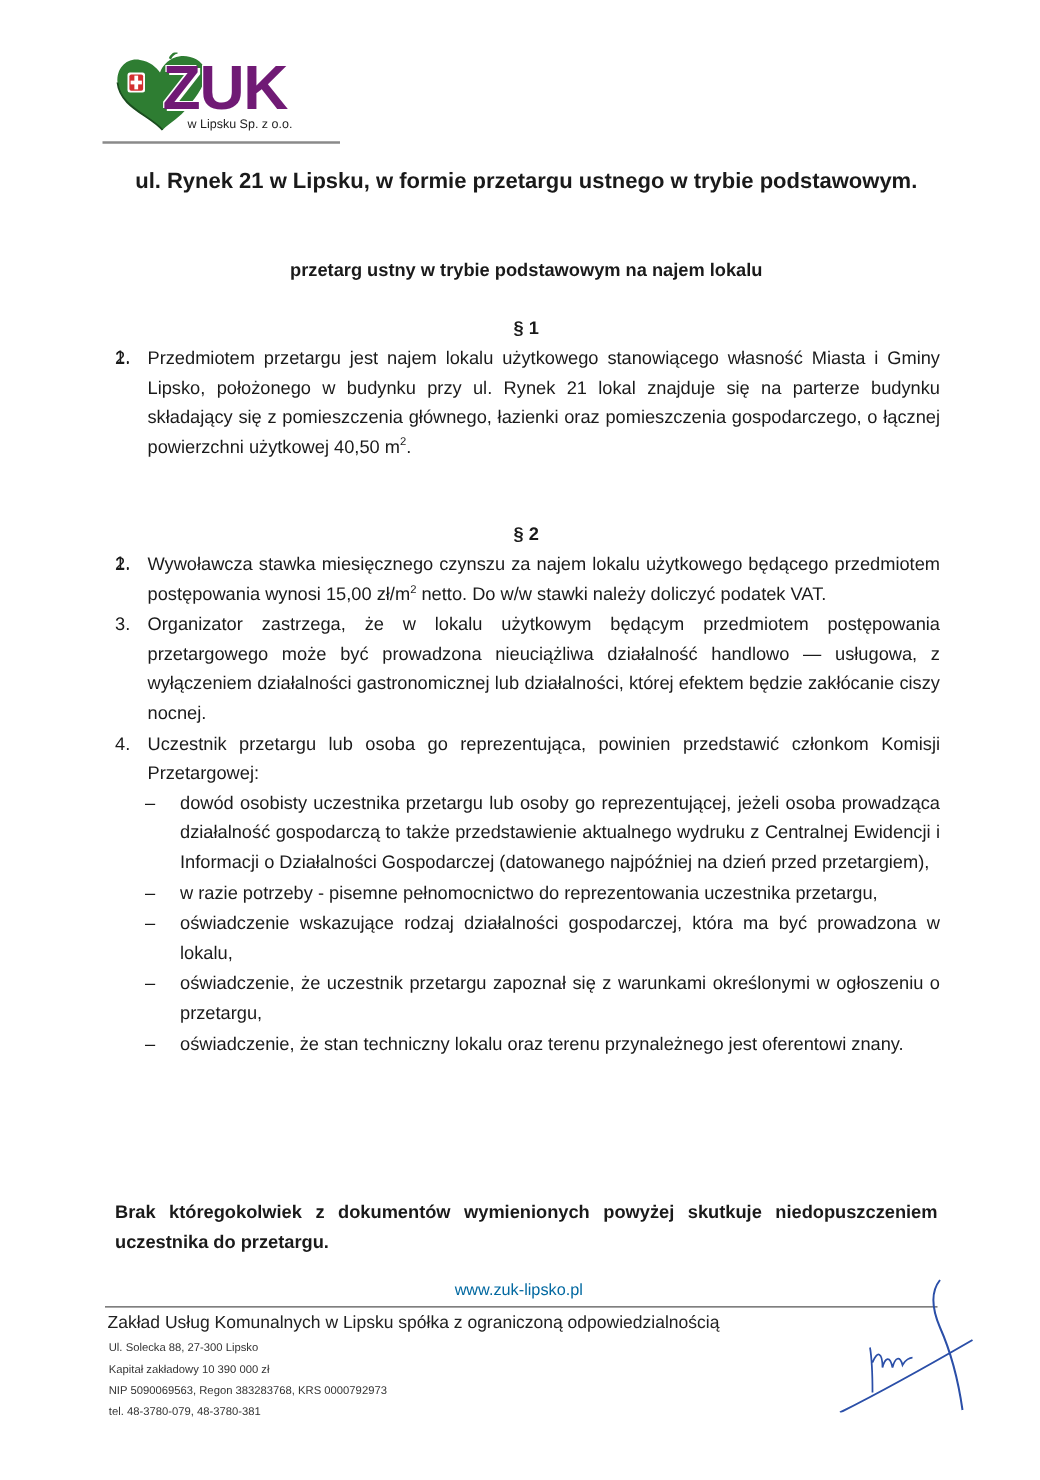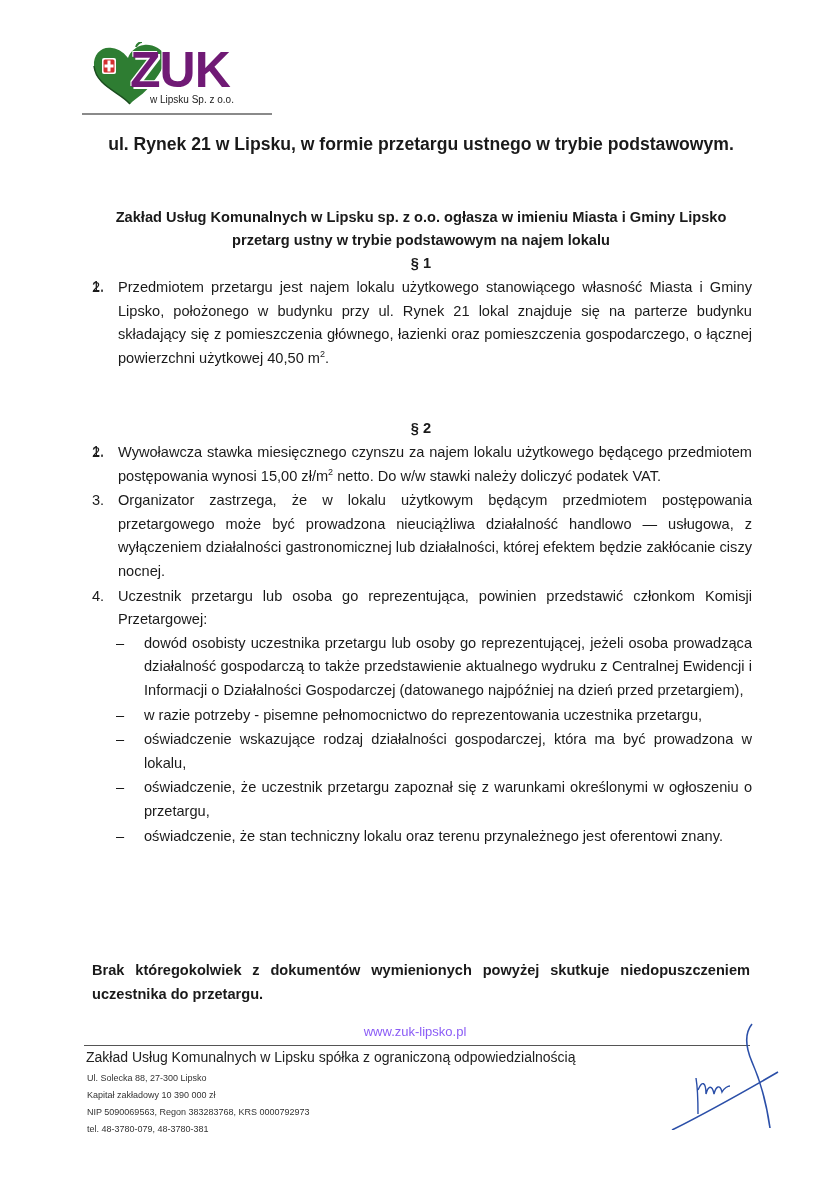--- a/index.html
+++ b/index.html
@@ -26,21 +26,21 @@
   sup { font-size: 9px; line-height: 0; vertical-align: 6px; }
 
   ul.dash { list-style: none; margin: 0; padding: 0; }
   ul.dash li { position: relative; padding-left: 52px; text-align: justify; margin-left: 0; }
   ul.dash li .d { position: absolute; left: 24px; top: 0; }
 
   .final { position: absolute; left: 92px; width: 658px; top: 959px; font-size: 14.6px; font-weight: bold;
            line-height: 23.6px; text-align: justify; }
 
   .www { position: absolute; left: 0; width: 784px; top: 1024px; text-align: center;
-         font-size: 13px; color: #8b5cf6; padding-left: 46px; box-sizing: border-box; }
+         font-size: 13px; color: #0369a1; padding-left: 46px; box-sizing: border-box; }
   .foot-rule { position: absolute; left: 84px; top: 1045px; width: 666px; height: 1px; background: #555; }
   .foot-name { position: absolute; left: 86px; top: 1049px; font-size: 14px; color: #222; }
   .foot-lines { position: absolute; left: 87px; top: 1070px; font-size: 9px; color: #333; line-height: 17px; }
   .signature { position: absolute; left: 660px; top: 1020px; width: 150px; height: 110px; }
 </style>
 </head>
 <body>
 
 <div class="logo">
   <svg width="80" height="66" viewBox="0 0 80 66" style="position:absolute;left:0;top:0;">
@@ -57,21 +57,20 @@
   <div class="logo-text">ZUK</div>
   <div class="logo-sub">w Lipsku Sp. z o.o.</div>
 </div>
 <div class="logo-rule"></div>
 
 <div class="title">
   <div>ul. Rynek 21 w Lipsku, w formie przetargu ustnego w trybie podstawowym.</div>
 </div>
 
 <div class="intro">
-  <div>Zakład Usług Komunalnych w Lipsku sp. z o.o. ogłasza w imieniu Miasta i Gminy Lipsko</div>
   <div>przetarg ustny w trybie podstawowym na najem lokalu</div>
 </div>
 
 <div class="section" style="top:252px;">§ 1</div>
 <ol class="items" style="top:275px;">
   <li>
     <span class="num">1.</span>
   </li>
   <li>
     <span class="num">2.</span>

